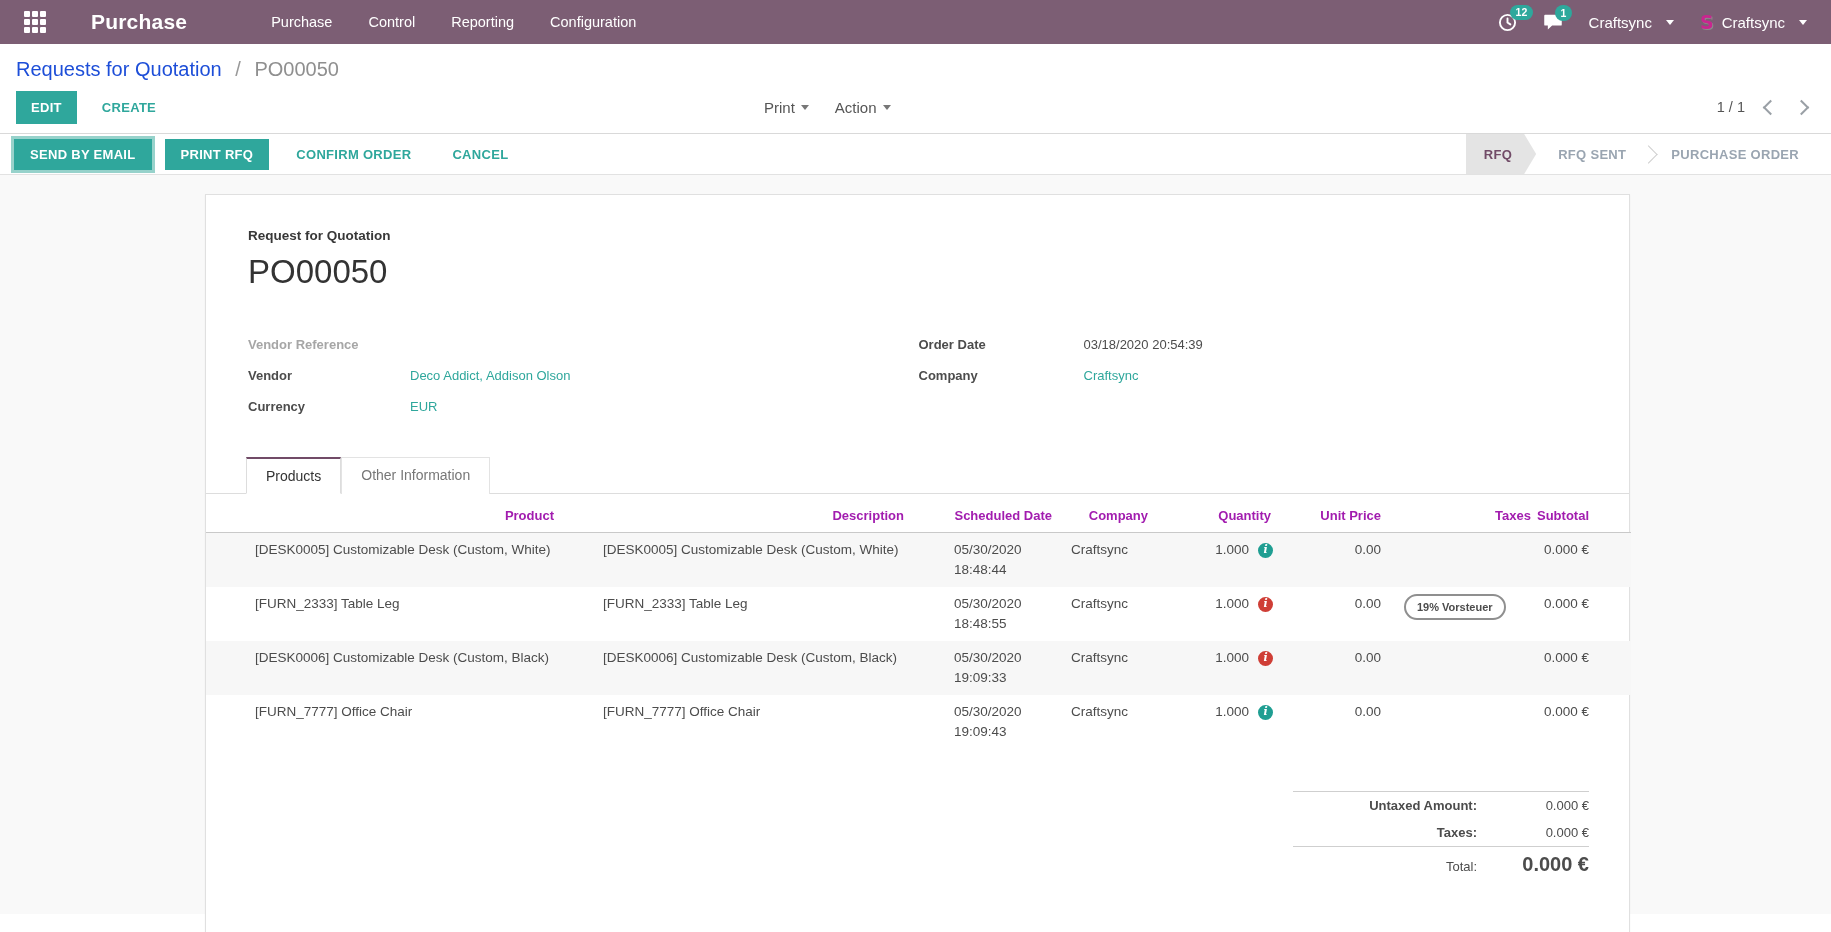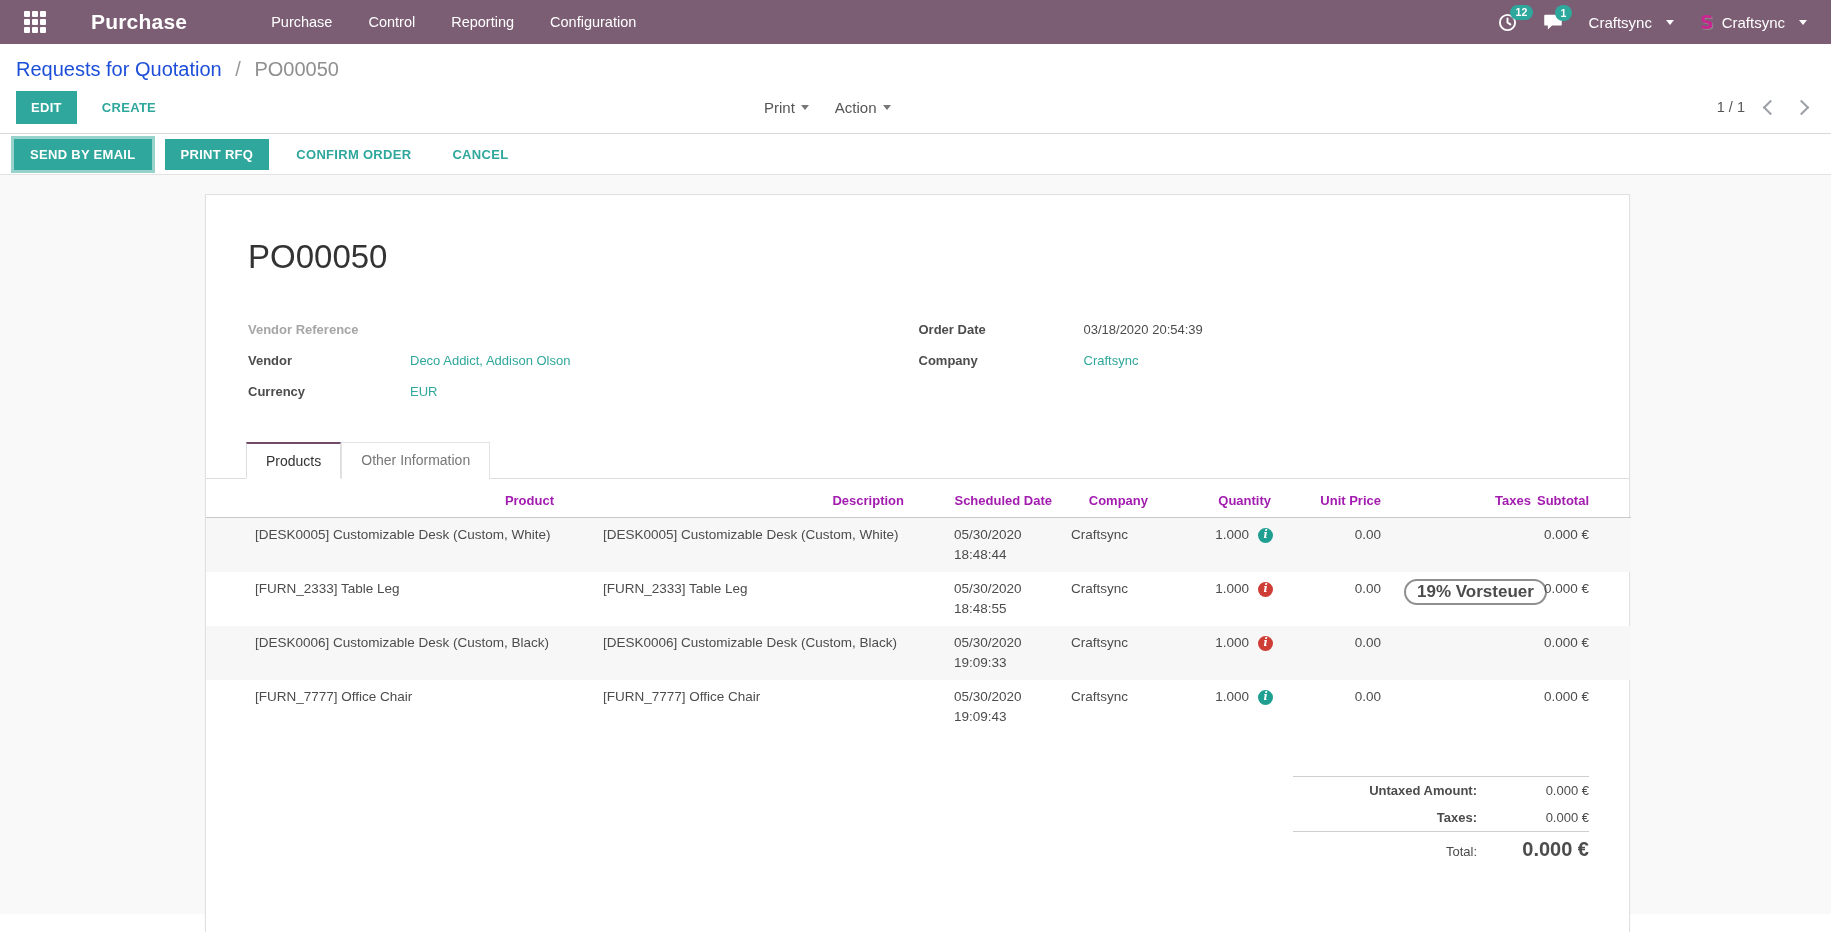--- a/index.html
+++ b/index.html
@@ -92,21 +92,21 @@
   th.c-qty     { padding-right:32px !important; }
   .c-unit      { width:78px;  text-align:right; }
   .c-taxes     { width:150px; padding-left:23px !important; }
   .c-subtotal  { width:100px; text-align:right; padding-right:42px !important; }
   .qty-cell { display:flex; justify-content:flex-end; align-items:center; gap:9px; padding-right:30px; }
   .info-dot { width:15px; height:15px; border-radius:50%; display:inline-flex; align-items:center; justify-content:center; flex:0 0 15px; }
   .info-dot::before { content:"i"; color:#fff; font-size:11px; font-weight:700; font-family:"DejaVu Serif", serif; font-style:italic; }
   .info-dot[data-variant="teal"] { background:#1f9e92; }
   .info-dot[data-variant="red"]  { background:#cf3e36; }
   .tax-pill { display:inline-block; border:2px solid #8f8f8f; border-radius:13px; padding:1px 11px;
-              font-size:17px; font-weight:700; color:#4c4c4c; white-space:nowrap; }
+              font-size:11px; font-weight:700; color:#4c4c4c; white-space:nowrap; }
 
   
   .totals { margin:42px 40px 0 auto; width:296px; }
   .trow { display:flex; justify-content:flex-end; align-items:baseline; padding:6px 0; }
   .trow .tlabel { font-weight:700; }
   .trow .tval { width:112px; text-align:right; }
   .t-sep { border-top:1px solid #cfcfcf; }
   .trow.grand .tlabel { font-weight:400; }
   .trow.grand .tval { font-weight:700; font-size:20px; }
 </style>
@@ -185,26 +185,33 @@
   </div>
 </div>
 
 <div class="statusbar">
   <div class="sb-left">
     <button class="sb-btn" data-focused="true">SEND BY EMAIL</button>
     <button class="sb-btn">PRINT RFQ</button>
     <button class="sb-btn-flat">CONFIRM ORDER</button>
     <button class="sb-btn-flat">CANCEL</button>
   </div>
+  <div class="sb-steps">
+    <div class="step-active">RFQ</div>
+    <div class="step">RFQ SENT</div>
+    <span class="step-sep"></span>
+    <div class="step">PURCHASE ORDER</div>
+  </div>
 </div>
 
 <div class="content">
   <div class="sheet">
 
     <div class="form-head">
+      <div class="doc-subtitle">Request for Quotation</div>
       <div class="doc-title">PO00050</div>
     </div>
 
     <div class="fields">
       <div class="fcol">
         <div class="frow">
           <span class="flabel muted">Vendor Reference</span>
           <span class="fval"></span>
         </div>
         <div class="frow">

